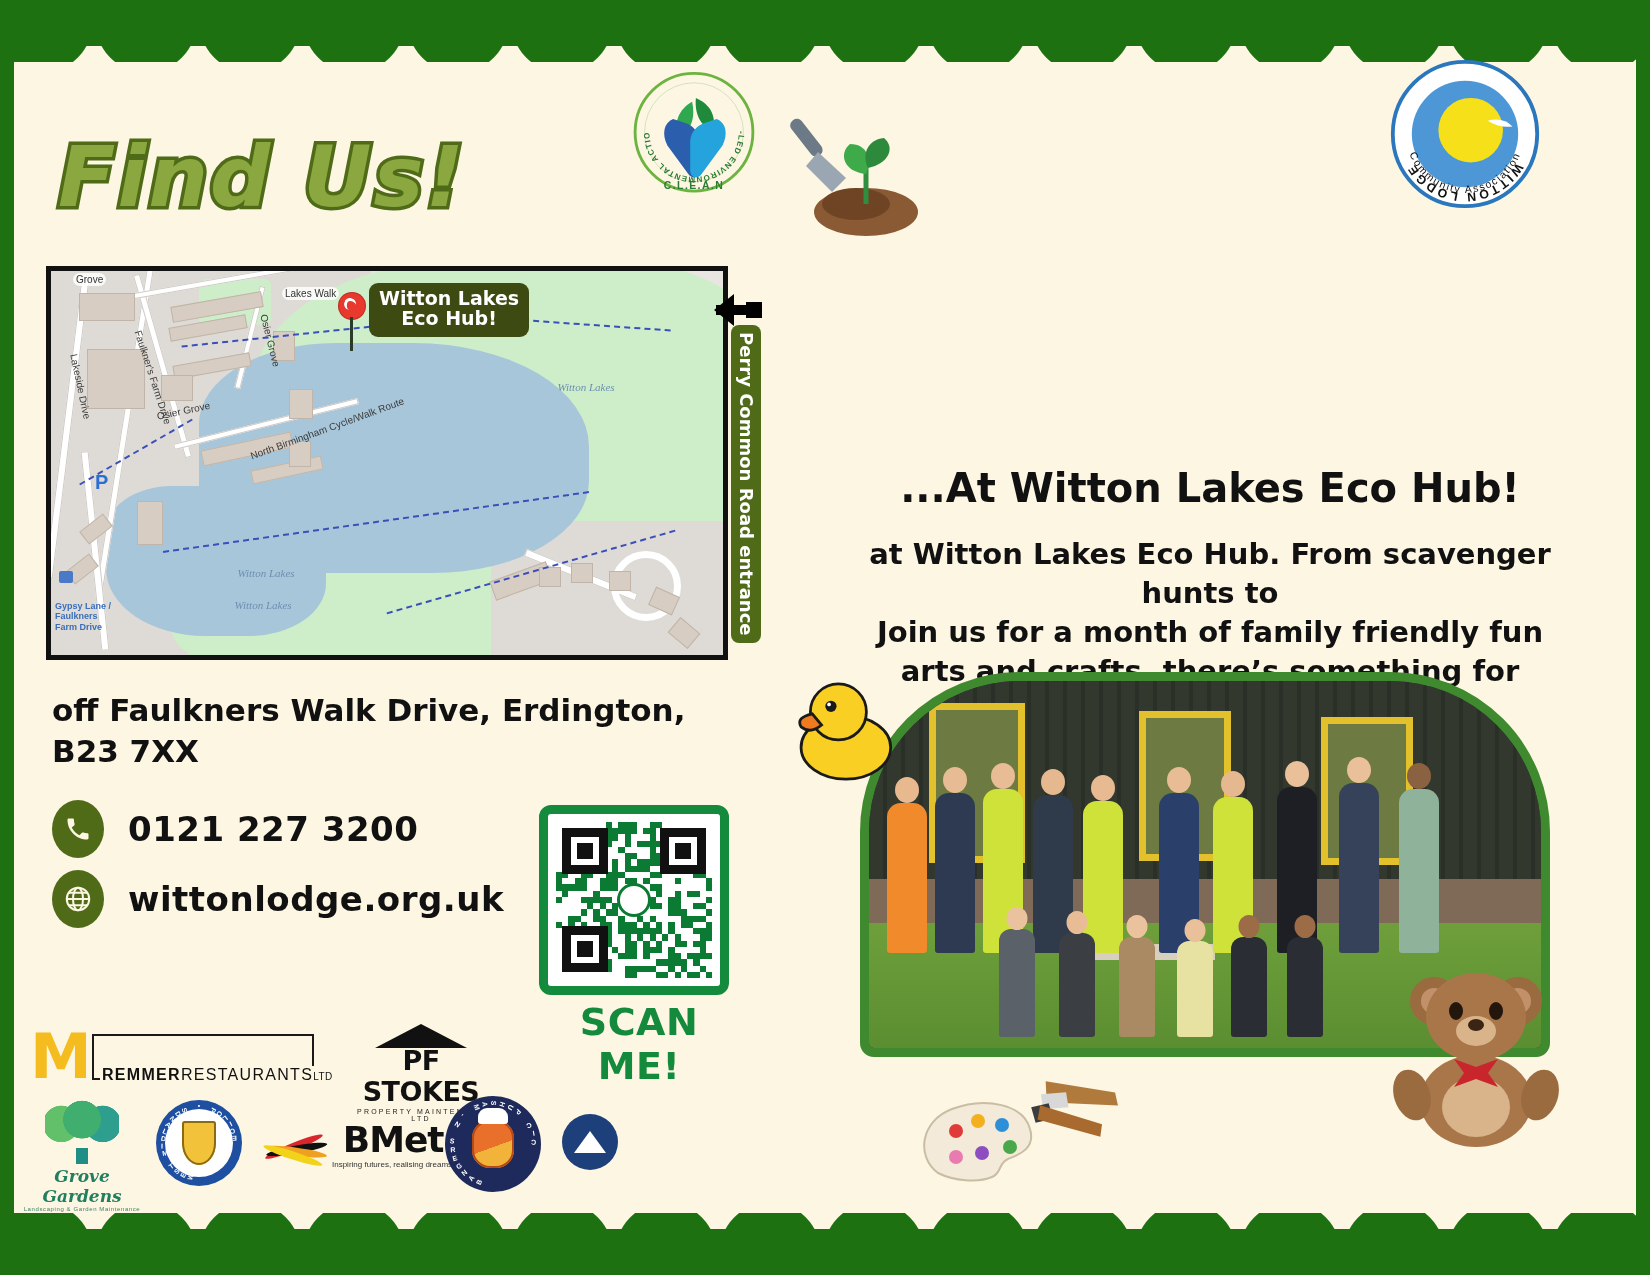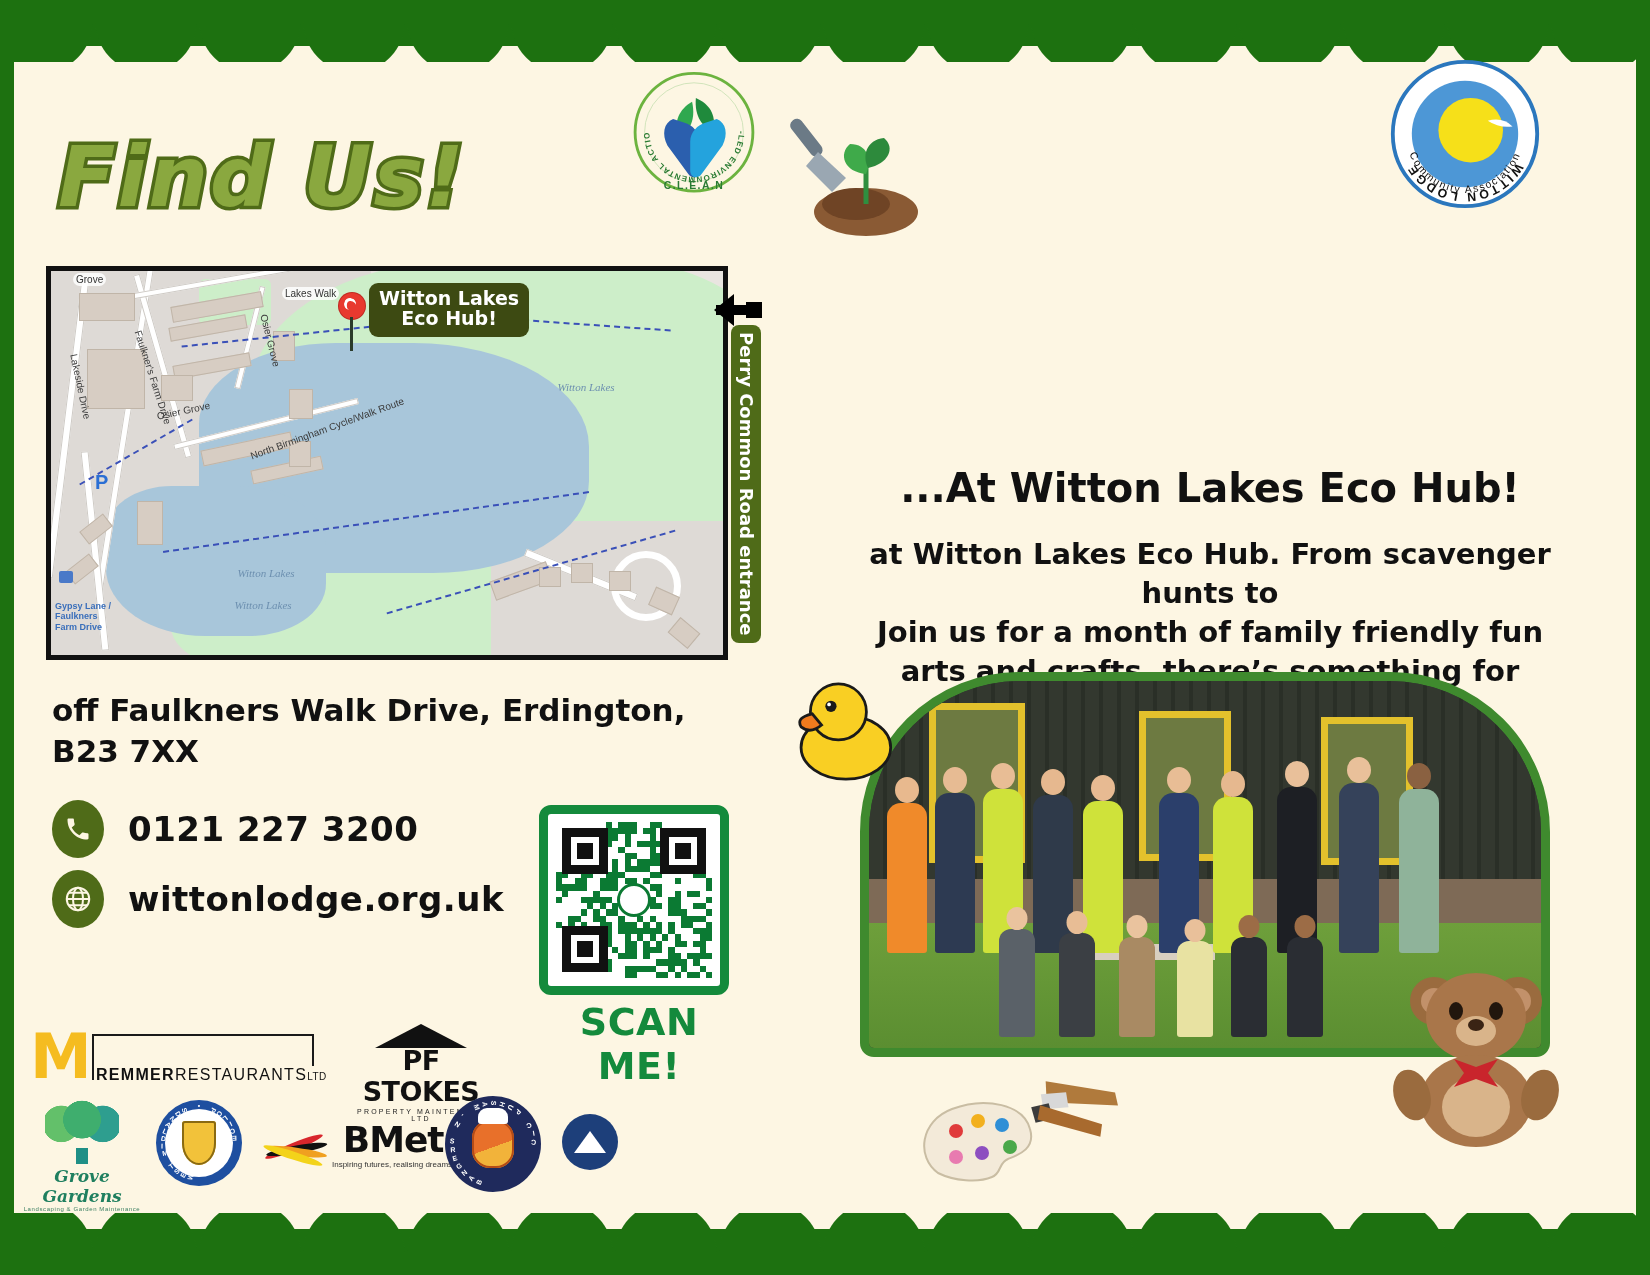--- a/index.html
+++ b/index.html
@@ -215,21 +215,21 @@
   .mcd-arch {
     position: absolute; left: 10px; top: 2px;
     font-family: "DejaVu Sans", sans-serif; font-weight: 700; font-size: 62px;
     color: #f5bc20; line-height: 0.82;
   }
   .remmer-box {
     position: absolute; left: 72px; top: 4px; width: 222px; height: 46px;
     border: 2px solid #1a1a1a;
   }
   .remmer-text {
-    position: absolute; left: 74px; top: 36px; width: 240px;
+    position: absolute; left: 80px; top: 36px; width: 240px;
     font-family: "Liberation Sans", sans-serif; font-size: 16px; color: #111;
     letter-spacing: 1.3px; background: #fdf6e3; padding: 0 2px;
   }
   .remmer-text b { font-weight: 700; }
   .remmer-text span.ltd { font-size: 10px; letter-spacing: 0.5px; }
   .pf-wrap { position: absolute; left: 326px; top: -6px; width: 150px; text-align: center; }
   .pf-roof {
     width: 0; height: 0; margin: 0 auto;
     border-left: 46px solid transparent; border-right: 46px solid transparent;
     border-bottom: 24px solid #111;

